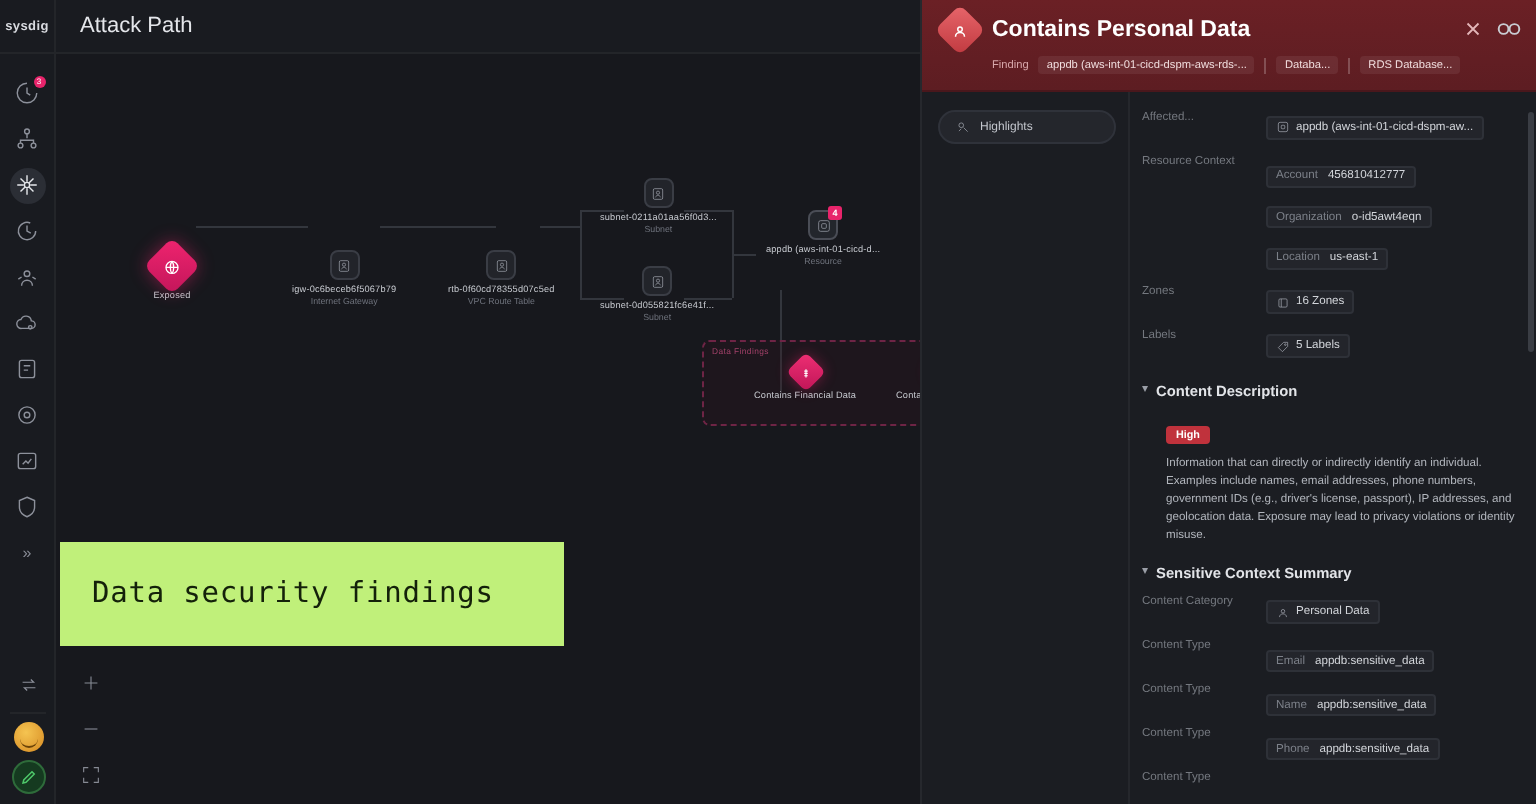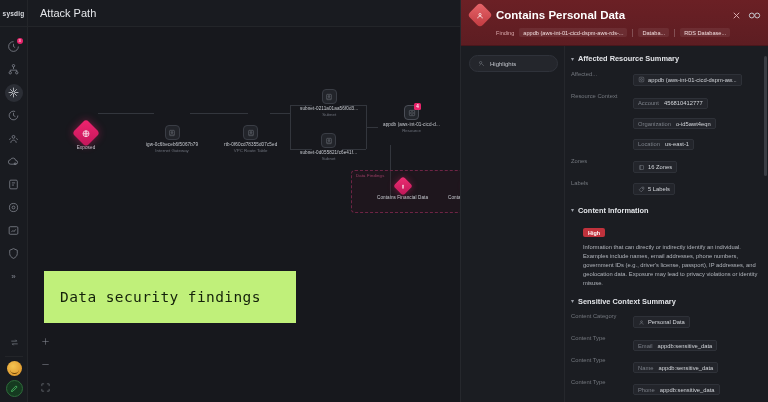--- a/index.html
+++ b/index.html
@@ -116,21 +116,21 @@
     position: absolute; top: 2px; left: 4px; font-size: 4.2px; color: #a04068; letter-spacing:.2px;
   }
 
   
   .zoom-ctrl { position: absolute; left: 10px; bottom: 8px; display:flex; flex-direction:column; gap:9px; align-items:center; }
   .zoom-btn { width: 14px; height: 14px; display:flex; align-items:center; justify-content:center; cursor:pointer; }
   .zoom-btn svg { stroke:#878b95; fill:none; stroke-width:1.2; }
 
   
   .banner {
-    position: absolute; left: 16px; top: 271px; width: 252px; height: 52px;
+    position: absolute; left: 2px; top: 271px; width: 252px; height: 52px;
     background: #c0f07a; display:flex; align-items:center; padding-left: 16px; z-index: 4;
   }
   .banner-text {
     font-family: "DejaVu Sans Mono", monospace; font-size: 14.5px; color: #14210a; letter-spacing: .4px;
   }
 
   
   .panel {
     position: absolute; right: 0; top: 0; width: 308px; height: 402px;
     background: #1b1d22; border-left: 1px solid #26282d; display:flex; flex-direction:column;
@@ -490,24 +490,20 @@
                 <path d="M13 13l7 7M5 19l4-4"></path>
               </svg>
           </span>
           <span>Highlights</span>
         </div>
       </div>
 
       <div class="panel-right">
 
         <div class="sec">
-          <div class="sec-head">
-            <span class="caret">▾</span>
-            <span class="sec-title">Affected Resource Summary</span>
-          </div>
 
           <div class="kv">
             <div class="kv-k">Affected...</div>
             <div class="kv-v">
               <span class="val-chip">
                 <span class="mini-ico">
                   <svg width="7" height="7" viewBox="0 0 24 24">
                       <rect x="4" y="4" width="16" height="16" rx="3"></rect>
                       <rect x="9" y="9" width="6" height="6" rx="1.5"></rect>
                     </svg>
@@ -562,21 +558,21 @@
                 </span>
                 <span>5 Labels</span>
               </span>
             </div>
           </div>
         </div>
 
         <div class="sec">
           <div class="sec-head">
             <span class="caret">▾</span>
-            <span class="sec-title">Content Information</span>
+            <span class="sec-title">Content Description</span>
           </div>
           <div style="padding-left:12px">
             <span class="sev-badge">High</span>
             <div class="desc">Information that can directly or indirectly identify an individual. Examples include names, email addresses, phone numbers, government IDs (e.g., driver's license, passport), IP addresses, and geolocation data. Exposure may lead to privacy violations or identity misuse.</div>
           </div>
         </div>
 
         <div class="sec">
           <div class="sec-head">
             <span class="caret">▾</span>

